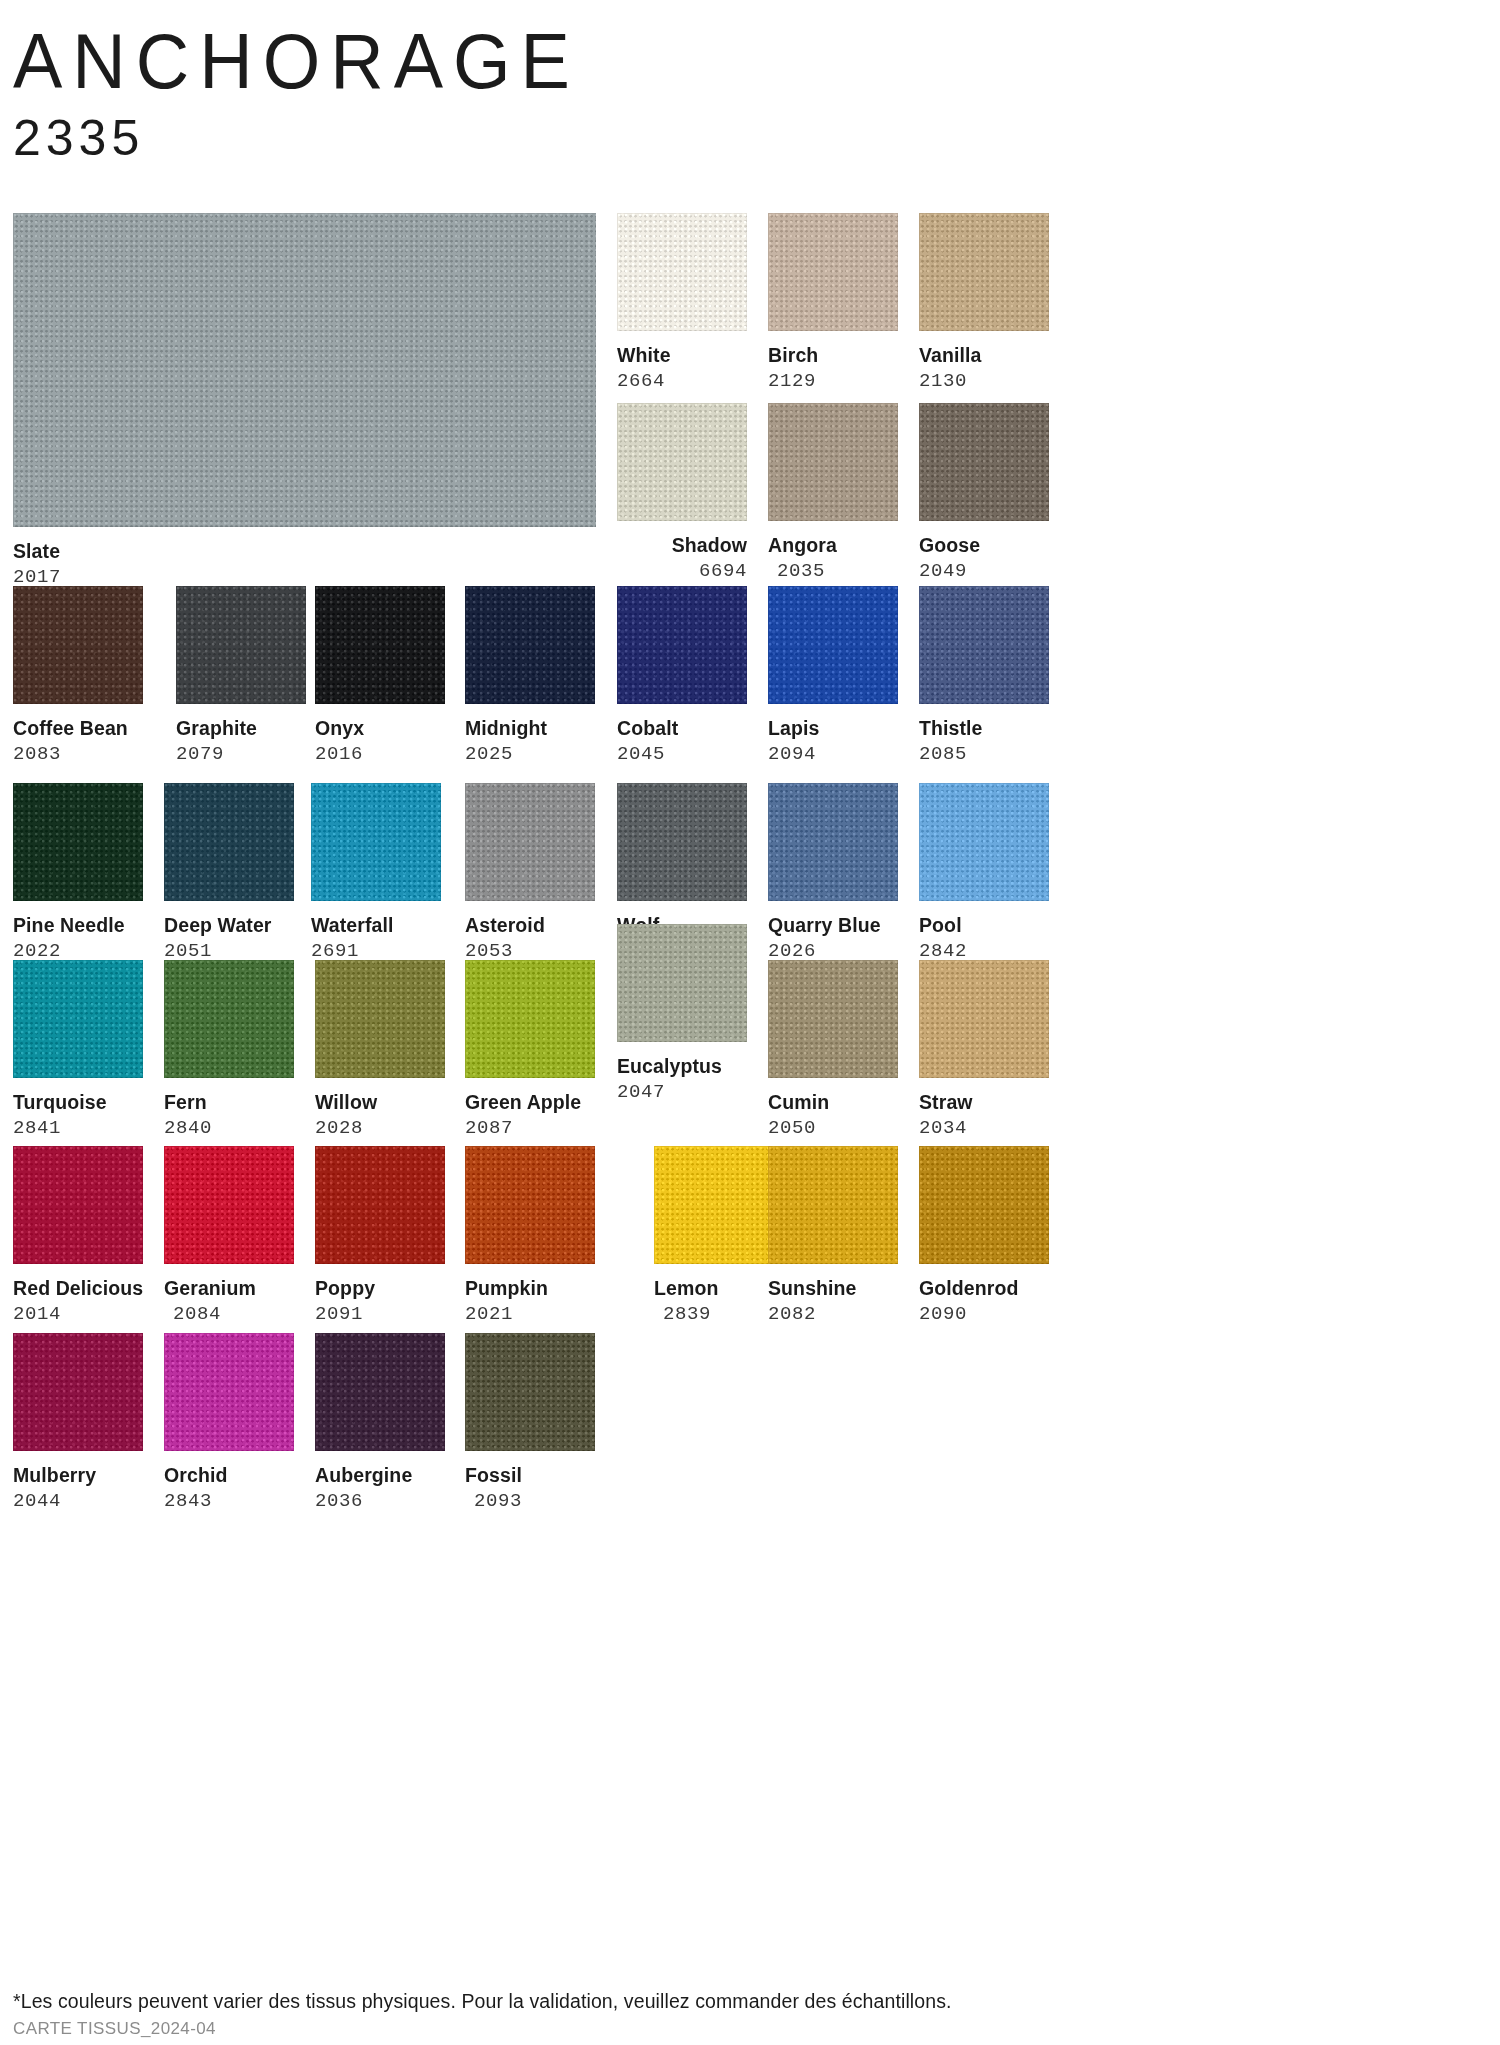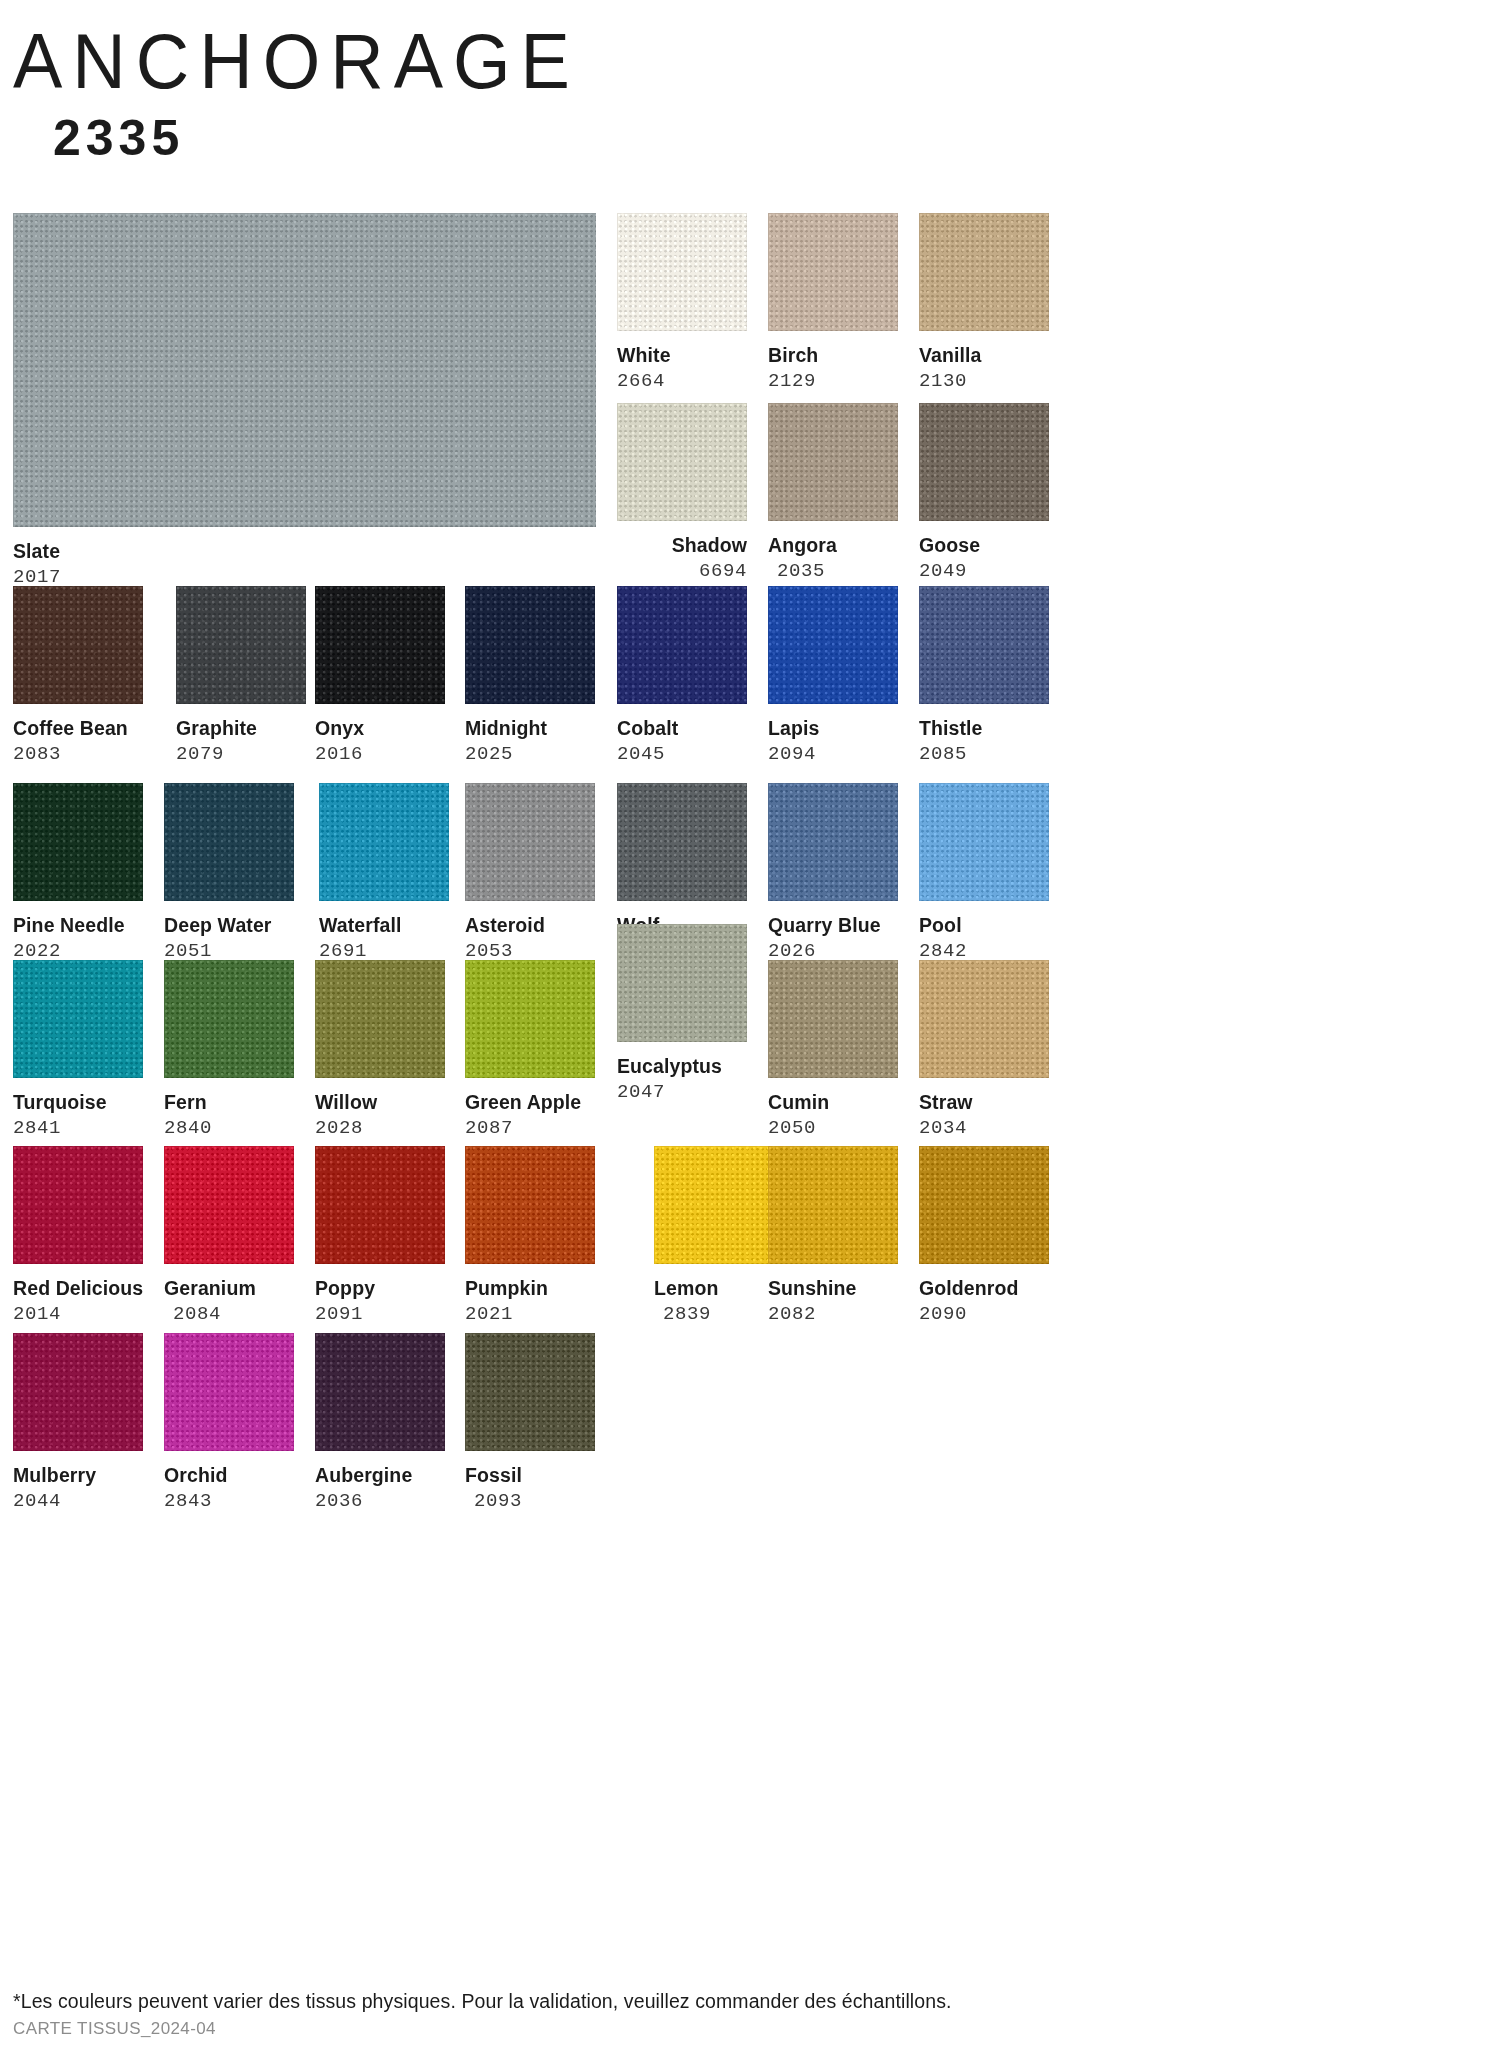--- a/index.html
+++ b/index.html
@@ -13,22 +13,22 @@
 
   
   .title-block{position:absolute;left:13px;top:22px;}
   .coll-title{
     font-family:"Liberation Sans",sans-serif;
     font-size:74px;line-height:76px;font-weight:300;
     letter-spacing:10px;color:#1b1b1b;white-space:nowrap;
     transform:scaleY(1.04);transform-origin:left top;
   }
   .coll-code{
-    font-size:50px;line-height:56px;font-weight:700;letter-spacing:5px;
-    color:#1b1b1b;margin-top:12px;margin-left:40px;
+    font-size:50px;line-height:56px;font-weight:400;letter-spacing:5px;
+    color:#1b1b1b;margin-top:12px;
   }
 
   .vert-wrap{position:absolute;right:0;top:0;width:150px;height:300px;}
 
   
   .swatch{
     position:relative;display:block;
     background-repeat:repeat;
     background-size:7px 7px,5px 5px,11px 11px,100% 100%;
     box-shadow:inset 0 0 0 1px rgba(0,0,0,.05);
@@ -144,21 +144,21 @@
       <div class="sw-item" style="left: 13px; top: 783px; width: 130px;">
         <div class="swatch" style="width: 130px; height: 118px; background-image: radial-gradient(circle at 30% 30%, rgb(54, 83, 65) 0px, rgb(54, 83, 65) 1.1px, rgba(0, 0, 0, 0) 1.7px), radial-gradient(circle at 70% 65%, rgb(8, 37, 19) 0px, rgb(8, 37, 19) 1px, rgba(0, 0, 0, 0) 1.6px), radial-gradient(circle at 50% 15%, rgb(35, 64, 46) 0px, rgb(35, 64, 46) 1.2px, rgba(0, 0, 0, 0) 2px), linear-gradient(rgb(20, 49, 31), rgb(20, 49, 31)); background-color: rgb(20, 49, 31);"></div>
         <div class="sw-name">Pine Needle</div>
         <div class="sw-code">2022</div>
       </div>
       <div class="sw-item" style="left: 164px; top: 783px; width: 130px;">
         <div class="swatch" style="width: 130px; height: 118px; background-image: radial-gradient(circle at 30% 30%, rgb(66, 98, 113) 0px, rgb(66, 98, 113) 1.1px, rgba(0, 0, 0, 0) 1.7px), radial-gradient(circle at 70% 65%, rgb(20, 52, 67) 0px, rgb(20, 52, 67) 1px, rgba(0, 0, 0, 0) 1.6px), radial-gradient(circle at 50% 15%, rgb(47, 79, 94) 0px, rgb(47, 79, 94) 1.2px, rgba(0, 0, 0, 0) 2px), linear-gradient(rgb(32, 64, 79), rgb(32, 64, 79)); background-color: rgb(32, 64, 79);"></div>
         <div class="sw-name">Deep Water</div>
         <div class="sw-code">2051</div>
       </div>
-      <div class="sw-item" style="left: 319px; top: 783px; width: 130px;">
+      <div class="sw-item" style="left: 311px; top: 783px; width: 130px;">
         <div class="swatch" style="width: 130px; height: 118px; background-image: radial-gradient(circle at 30% 30%, rgb(57, 173, 209) 0px, rgb(57, 173, 209) 1.1px, rgba(0, 0, 0, 0) 1.7px), radial-gradient(circle at 70% 65%, rgb(3, 119, 155) 0px, rgb(3, 119, 155) 1px, rgba(0, 0, 0, 0) 1.6px), radial-gradient(circle at 50% 15%, rgb(42, 158, 194) 0px, rgb(42, 158, 194) 1.2px, rgba(0, 0, 0, 0) 2px), linear-gradient(rgb(29, 145, 181), rgb(29, 145, 181)); background-color: rgb(29, 145, 181);"></div>
         <div class="sw-name">Waterfall</div>
         <div class="sw-code">2691</div>
       </div>
       <div class="sw-item" style="left: 465px; top: 783px; width: 130px;">
         <div class="swatch" style="width: 130px; height: 118px; background-image: radial-gradient(circle at 30% 30%, rgb(169, 170, 171) 0px, rgb(169, 170, 171) 1.1px, rgba(0, 0, 0, 0) 1.7px), radial-gradient(circle at 70% 65%, rgb(115, 116, 117) 0px, rgb(115, 116, 117) 1px, rgba(0, 0, 0, 0) 1.6px), radial-gradient(circle at 50% 15%, rgb(154, 155, 156) 0px, rgb(154, 155, 156) 1.2px, rgba(0, 0, 0, 0) 2px), linear-gradient(rgb(141, 142, 143), rgb(141, 142, 143)); background-color: rgb(141, 142, 143);"></div>
         <div class="sw-name">Asteroid</div>
         <div class="sw-code">2053</div>
       </div>
       <div class="sw-item" style="left: 617px; top: 783px; width: 130px;">

